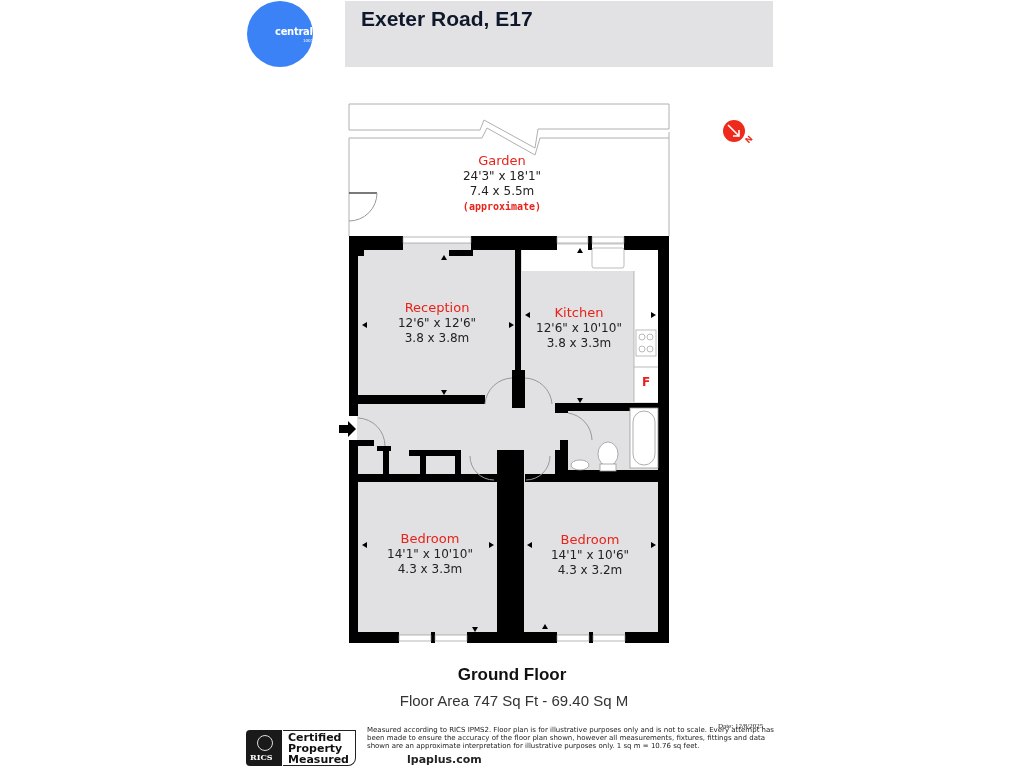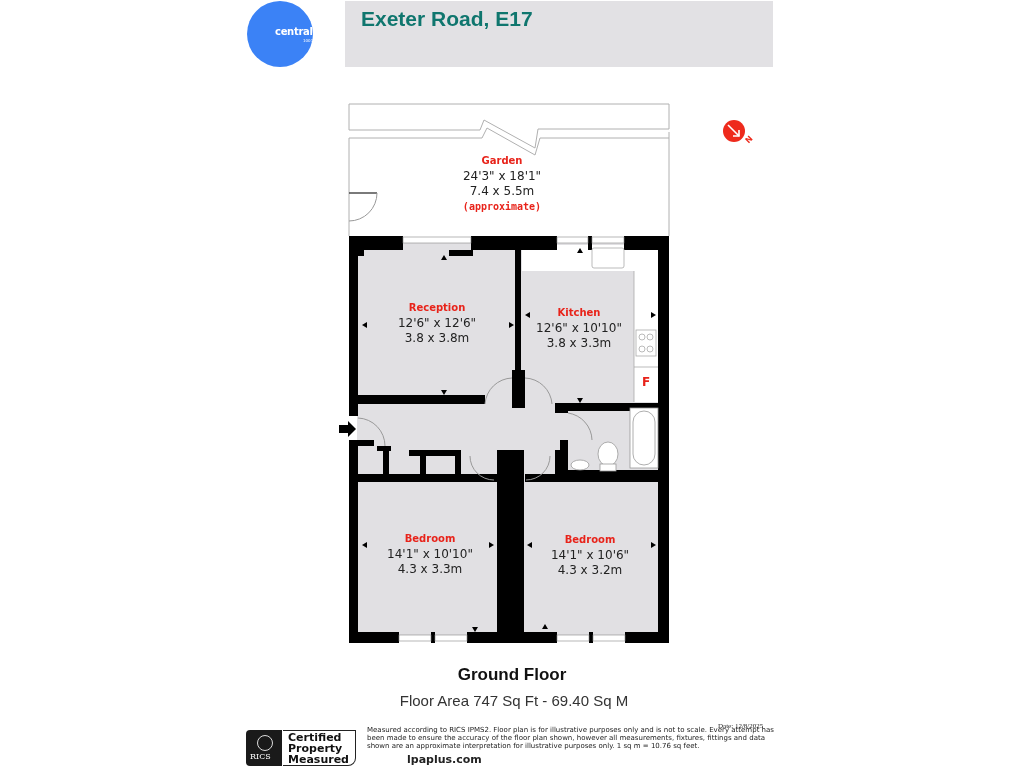--- a/index.html
+++ b/index.html
@@ -18,38 +18,38 @@
       letter-spacing: -0.3px;
     }
     .logo-sub {
       position: absolute; left: 56px; top: 37px; color: #fff; font-size: 4px;
     }
     .header-box {
       position: absolute; left: 345px; top: 1px; width: 428px; height: 66px;
       background: #e2e1e4;
     }
     .header-title {
-      position: absolute; left: 16px; top: 6px; color: #0f766e;
+      position: absolute; left: 16px; top: 6px; color: #0f172a;
       font-family: "Liberation Sans", sans-serif; font-weight: bold; font-size: 21px;
     }
     .header-sub {
       position: absolute; left: 18px; top: 37px; color: #333;
       font-family: "Liberation Sans", sans-serif; font-size: 13px;
     }
     .compass {
       position: absolute; left: 722px; top: 119px; width: 30px; height: 26px;
     }
     svg.plan { position: absolute; left: 0; top: 0; }
     .room-label {
       position: absolute; text-align: center; transform: translateX(-50%);
       white-space: nowrap;
     }
     .room-name {
-      color: #e8231a; font-family: "DejaVu Sans", sans-serif; font-weight: bold;
-      font-size: 10px; line-height: 16px;
+      color: #e8231a; font-family: "DejaVu Sans", sans-serif; font-weight: normal;
+      font-size: 13px; line-height: 16px;
     }
     .room-dim {
       color: #222; font-family: "DejaVu Sans", sans-serif; font-size: 12px;
       line-height: 15px;
     }
     .room-note {
       color: #e8231a; font-family: "DejaVu Sans Mono", monospace; font-weight: bold;
       font-size: 10px; line-height: 16px;
     }
     .fridge-label {
@@ -63,21 +63,21 @@
     }
     .floor-area {
       position: absolute; left: 514px; top: 692px; transform: translateX(-50%);
       font-family: "Liberation Sans", sans-serif; font-size: 15px; color: #333; white-space: nowrap;
     }
     .rics-badge {
       position: absolute; left: 246px; top: 730px; width: 36px; height: 36px;
       background: #1a1a1a; border-radius: 4px 0 0 4px;
     }
     .rics-text {
-      position: absolute; left: 4px; top: 22px; color: #fff; font-size: 8px; font-weight: normal;
+      position: absolute; left: 4px; top: 22px; color: #fff; font-size: 8px; font-weight: bold;
       font-family: "DejaVu Serif", serif;
     }
     .rics-emblem {
       position: absolute; left: 11px; top: 5px; width: 14px; height: 14px;
       border-radius: 50%; border: 1px solid #ddd;
     }
     .cert-box {
       position: absolute; left: 283px; top: 730px; width: 72px; height: 34px;
       border: 1px solid #222; border-radius: 0 0 8px 0; border-left: none;
     }

